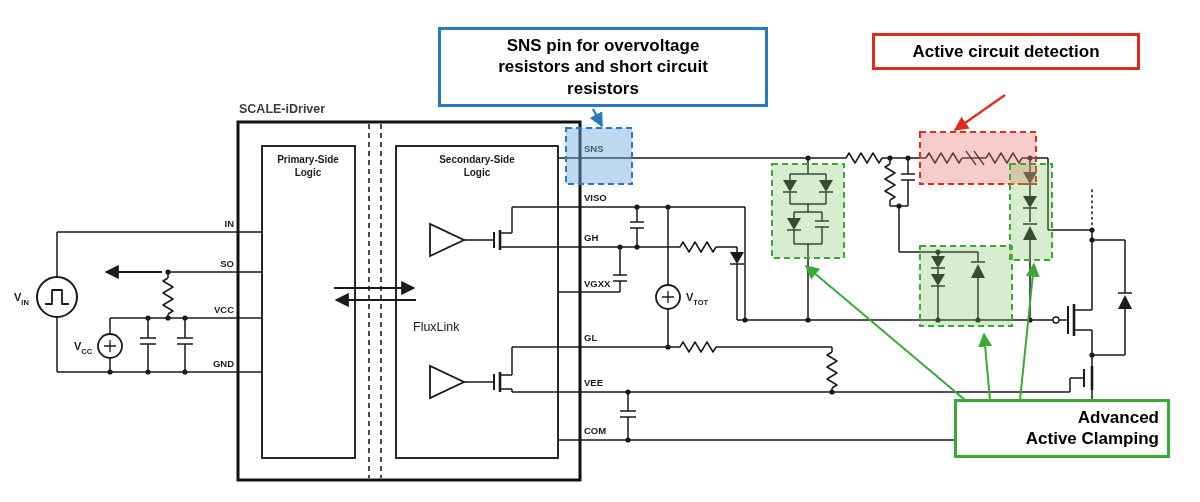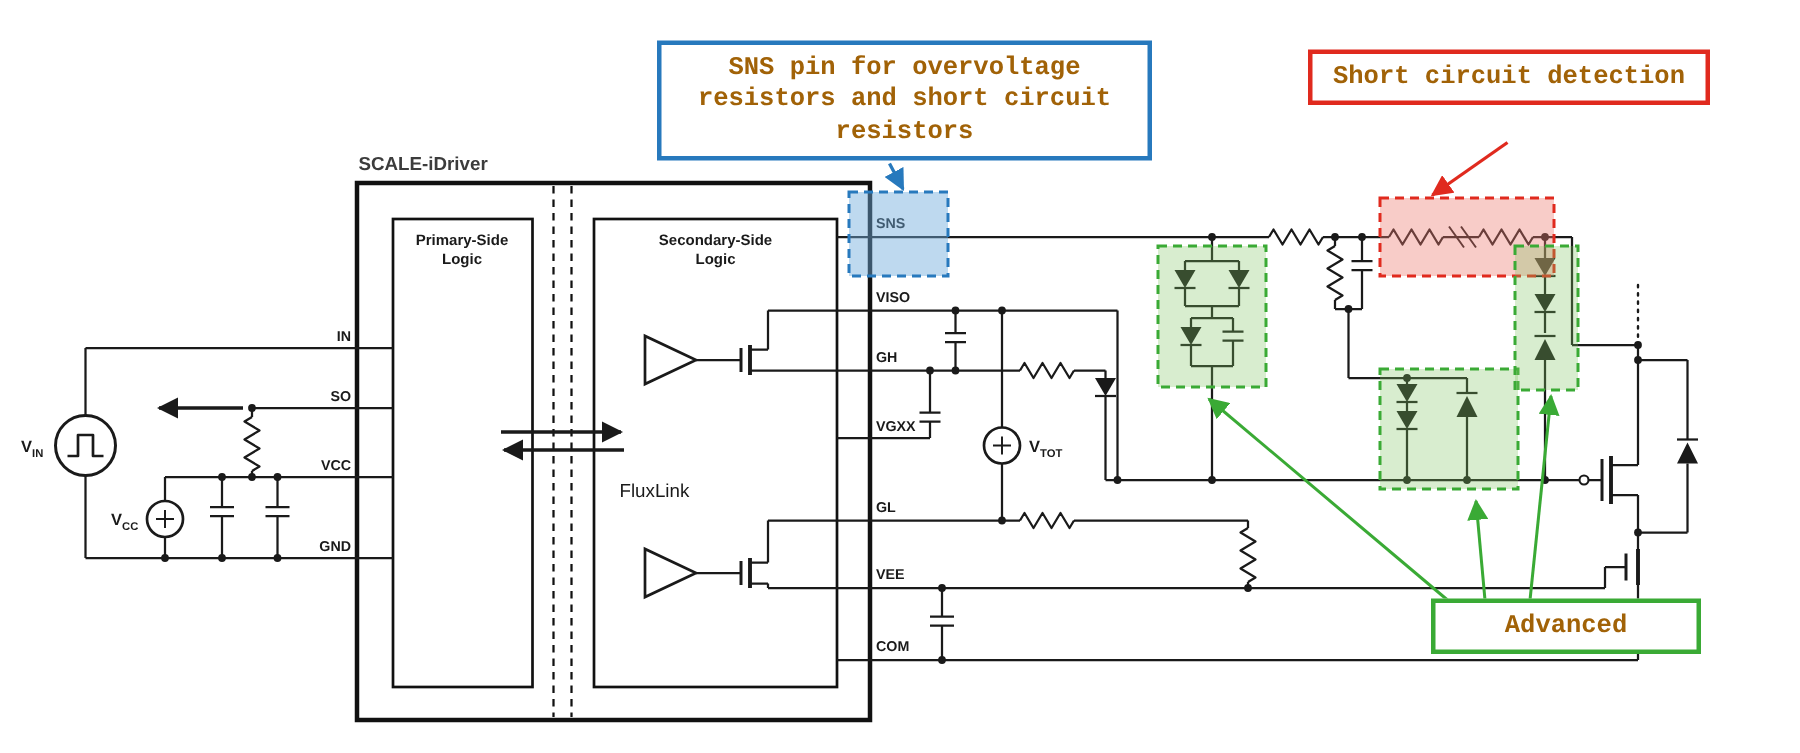--- a/index.html
+++ b/index.html
@@ -30,21 +30,21 @@
   .hl-blue  { fill:rgba(110,170,220,0.45); stroke:#2779bd; stroke-width:2; stroke-dasharray:6 4; }
   .hl-red   { fill:rgba(236,120,110,0.38); stroke:#e02a1e; stroke-width:2; stroke-dasharray:6 4; }
   .hl-green { fill:rgba(125,195,95,0.30); stroke:#3aaa35; stroke-width:2; stroke-dasharray:6 4; }
 
   .ptr-b { stroke:#2779bd; stroke-width:2.2; fill:none; }
   .ptr-r { stroke:#e02a1e; stroke-width:2.2; fill:none; }
   .ptr-g { stroke:#3aaa35; stroke-width:2; fill:none; }
 
   
   .callout { position:absolute; background:#ffffff; text-align:center; font-weight:bold;
-             font-size:17px; line-height:1.25; color:#a16207; padding:5px 8px;font-family:Liberation Mono, monospace; }
+             font-size:17px; line-height:1.25; color:#000000; padding:5px 8px; }
   .callout.blue  { border:3px solid #2779bd; }
   .callout.red   { border:3px solid #e02a1e; }
   .callout.green { border:3px solid #3aaa35; }
 </style>
 </head>
 <body>
 
 <div class="stage">
 
 <svg width="1200" height="502" viewBox="0 0 1200 502">
@@ -305,20 +305,21 @@
   <path class="ptr-g" d="M1020,400 L1034,264" marker-end="url(#ah-g)"></path>
 </svg>
 
 <div class="callout blue" style="left:438px; top:27px; width:330px;">
   <div>SNS pin for overvoltage</div>
   <div>resistors and short circuit</div>
   <div>resistors</div>
 </div>
 
 <div class="callout red" style="left:872px; top:33px; width:268px;">
-  <div>Short circuit detection</div>
+  <div>Active circuit detection</div>
 </div>
 
-<div class="callout green" style="left:954px; top:399px; width:180px;">
+<div class="callout green" style="left:954px; top:399px; width:216px;text-align:right;">
   <div>Advanced</div>
+  <div>Active Clamping</div>
 </div>
 
 </div>
 
 </body></html>

